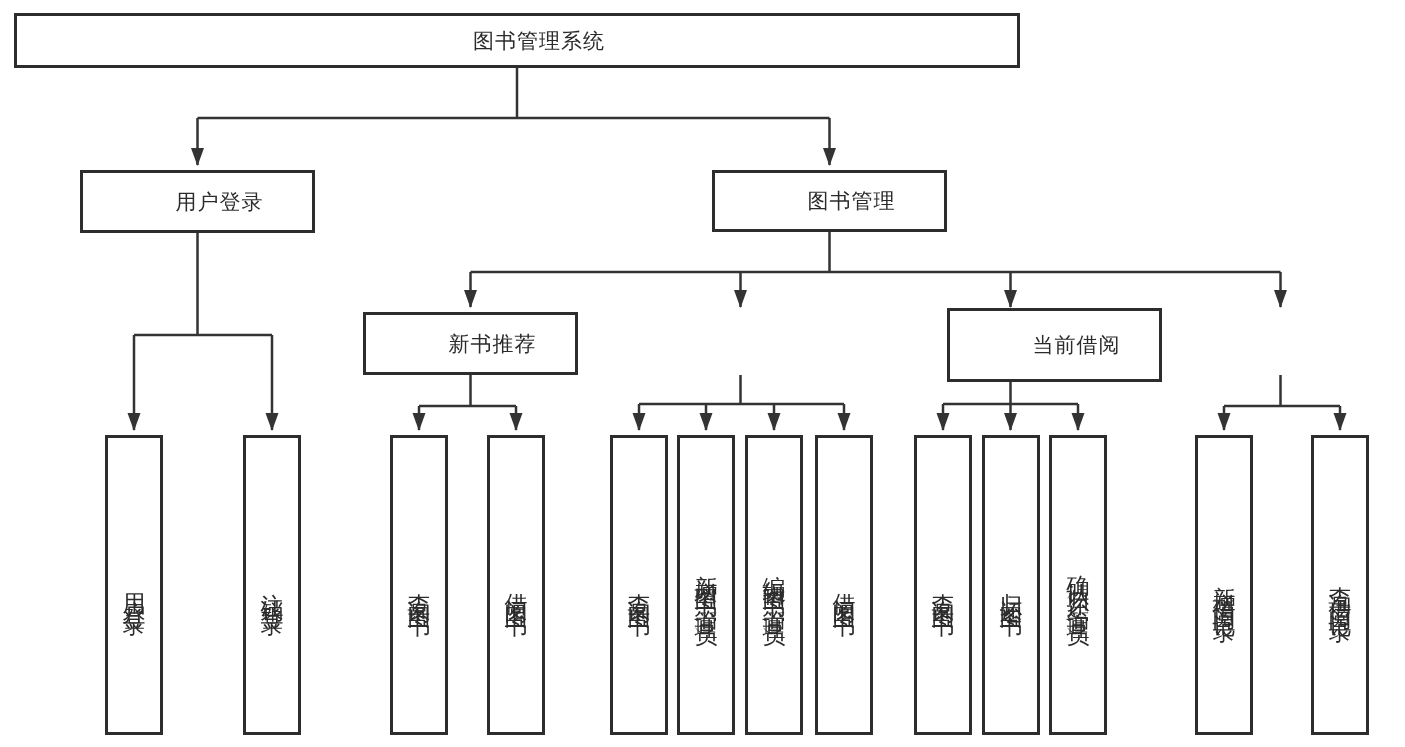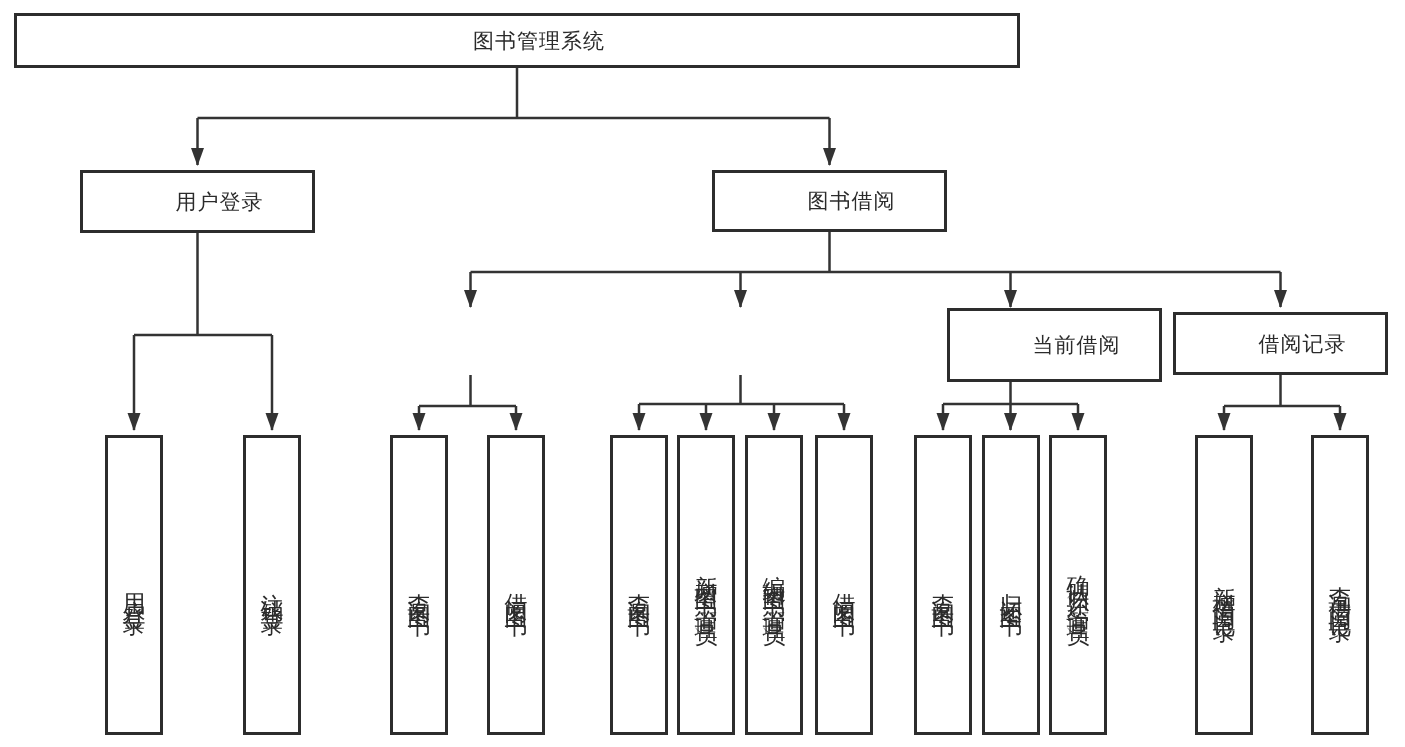--- a/index.html
+++ b/index.html
@@ -96,24 +96,24 @@
     <path d="M943,404 V430" fill="none" stroke="#333333" stroke-width="2.5" marker-end="url(#arrow)"></path>
     <path d="M1010.5,404 V430" fill="none" stroke="#333333" stroke-width="2.5" marker-end="url(#arrow)"></path>
     <path d="M1078,404 V430" fill="none" stroke="#333333" stroke-width="2.5" marker-end="url(#arrow)"></path>
     <path d="M1224,406 V430" fill="none" stroke="#333333" stroke-width="2.5" marker-end="url(#arrow)"></path>
     <path d="M1340,406 V430" fill="none" stroke="#333333" stroke-width="2.5" marker-end="url(#arrow)"></path>
   </svg>
 
   <div class="hbox" style="left:14px; top:13px; width:1006px; height:55px;">图书管理系统</div>
 
   <div class="hbox" style="left:80px; top:170px; width:235px; height:63px;">用户登录</div>
-  <div class="hbox" style="left:712px; top:170px; width:235px; height:62px;">图书借阅</div>
+  <div class="hbox" style="left:712px; top:170px; width:235px; height:62px;">图书管理</div>
 
+  <div class="hbox" style="left:363px; top:312px; width:215px; height:63px;">新书推荐</div>
   <div class="hbox" style="left:903px; top:308px; width:215px; height:74px;margin-left:44px;">当前借阅</div>
-  <div class="hbox" style="left:1173px; top:312px; width:215px; height:63px;">借阅记录</div>
 
   <div class="vbox" style="left:105px;">用户登录</div>
   <div class="vbox" style="left:243px;">注销登录</div>
 
   <div class="vbox" style="left:390px;">查询图书</div>
   <div class="vbox" style="left:487px;">借阅图书</div>
 
   <div class="vbox" style="left:610px;">查询图书</div>
   <div class="vbox" style="left:677px;">新增图书（管理员）</div>
   <div class="vbox" style="left:745px;">编辑图书（管理员）</div>

